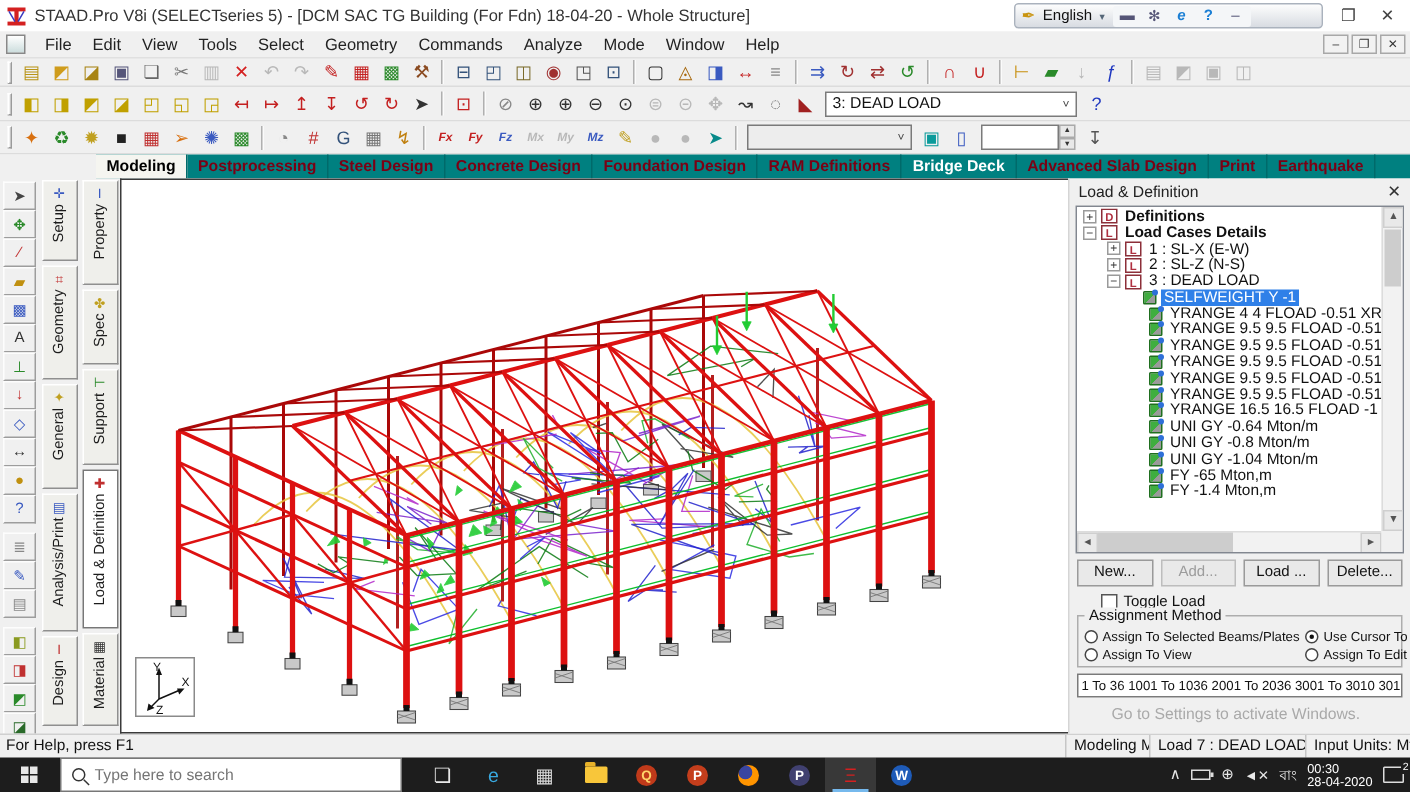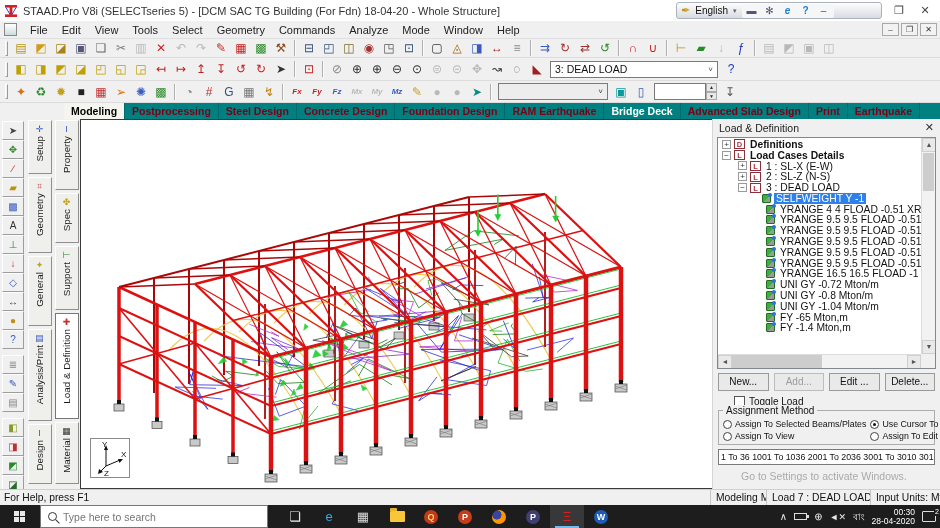--- a/index.html
+++ b/index.html
@@ -131,21 +131,21 @@
   .tapp .ag { font-size:13px; line-height:14px; }
   .tapp .folder { width:15px; height:11px; background:#f8c63a; border-radius:1px; position:relative; }
   .tapp .folder::before { content:""; position:absolute; top:-3px; left:0; width:7px; height:3px; background:#e8b22a; border-radius:1px 1px 0 0; }
   .tapp .fx { width:14px; height:14px; border-radius:50%; background:radial-gradient(circle at 35% 35%, #3a45a0 0 34%, #ff9500 38% 70%, #e05e00 100%); }
   .tapp .circ { width:14px; height:14px; border-radius:50%; display:flex; align-items:center; justify-content:center; font-size:9px; font-weight:bold; }
   .tray { margin-left:auto; display:flex; align-items:center; gap:7px; padding-right:4px; color:#e8e8e8; }
   .tray .tico { font-size:10px; line-height:10px; }
   .batt { width:13px; height:7px; border:1px solid #ddd; position:relative; }
   .batt::after { content:""; position:absolute; right:-3px; top:1px; width:2px; height:3px; background:#ddd; }
   .spk { position:relative; font-size:9px; }
-  .clock { text-align:right; font-size:8.5px; line-height:9px; color:#fff; }
+  .clock { text-align:left; font-size:8.5px; line-height:9px; color:#fff; }
   .notif { width:14px; height:11px; border:1px solid #ddd; border-radius:1px; position:relative; }
   .notif .badge { position:absolute; right:-5px; top:-4px; background:#1d1d1d; color:#fff; font-size:7px; line-height:8px; padding:0 1px; }
 </style>
 </head>
 <body>
 
 <div id="app">
 
   <div class="titlebar">
     <svg class="appicon" viewBox="0 0 14 14">
@@ -494,21 +494,21 @@
     </div>
 
   <div class="modetabs">
     <div class="mt-spacer"></div>
     <div class="mt-body" id="modetabs">
         <div class="modetab active">Modeling</div>
         <div class="modetab">Postprocessing</div>
         <div class="modetab">Steel Design</div>
         <div class="modetab">Concrete Design</div>
         <div class="modetab">Foundation Design</div>
-        <div class="modetab">RAM Earthquake</div>
+        <div class="modetab">RAM Definitions</div>
         <div class="modetab white">Bridge Deck</div>
         <div class="modetab">Advanced Slab Design</div>
         <div class="modetab">Print</div>
         <div class="modetab">Earthquake</div>
       </div>
   </div>
 
   <div class="main">
     <div class="left-icons" id="left-icons">
         <div class="li-btn">
@@ -965,21 +965,21 @@
               <span class="tlabel">YRANGE 9.5 9.5 FLOAD -0.51 XRANGE 17</span>
             </div>
             <div class="trow" style="padding-left: 36px;">
               <span style="width: 12px; flex: 0 0 auto;"></span>
               <span class="ti ti-ld"></span>
               <span class="tlabel">YRANGE 16.5 16.5 FLOAD -1 XRANGE -5.5</span>
             </div>
             <div class="trow" style="padding-left: 36px;">
               <span style="width: 12px; flex: 0 0 auto;"></span>
               <span class="ti ti-ld"></span>
-              <span class="tlabel">UNI GY -0.72 Mton/m</span>
+              <span class="tlabel">UNI GY -0.64 Mton/m</span>
             </div>
             <div class="trow" style="padding-left: 36px;">
               <span style="width: 12px; flex: 0 0 auto;"></span>
               <span class="ti ti-ld"></span>
               <span class="tlabel">UNI GY -0.8 Mton/m</span>
             </div>
             <div class="trow" style="padding-left: 36px;">
               <span style="width: 12px; flex: 0 0 auto;"></span>
               <span class="ti ti-ld"></span>
               <span class="tlabel">UNI GY -1.04 Mton/m</span>
@@ -1003,21 +1003,21 @@
         <div class="sb-h">
           <div class="sb-btn">◄</div>
           <div class="sb-thumb-h"></div>
           <div class="sb-btn" style="margin-left:auto;">►</div>
         </div>
         <div class="sb-corner"></div>
       </div>
       <div class="lp-btnrow" id="lp-btnrow">
           <button class="btn">New...</button>
           <button class="btn dis">Add...</button>
-          <button class="btn">Edit ...</button>
+          <button class="btn">Load ...</button>
           <button class="btn">Delete...</button>
         </div>
       <div class="lp-toggle">
         <span class="cb"></span>
         <span>Toggle Load</span>
       </div>
       <div class="groupbox">
         <span class="gb-legend">Assignment Method</span>
         <div class="radio-grid" id="radio-grid">
             <label class="radio-item">

